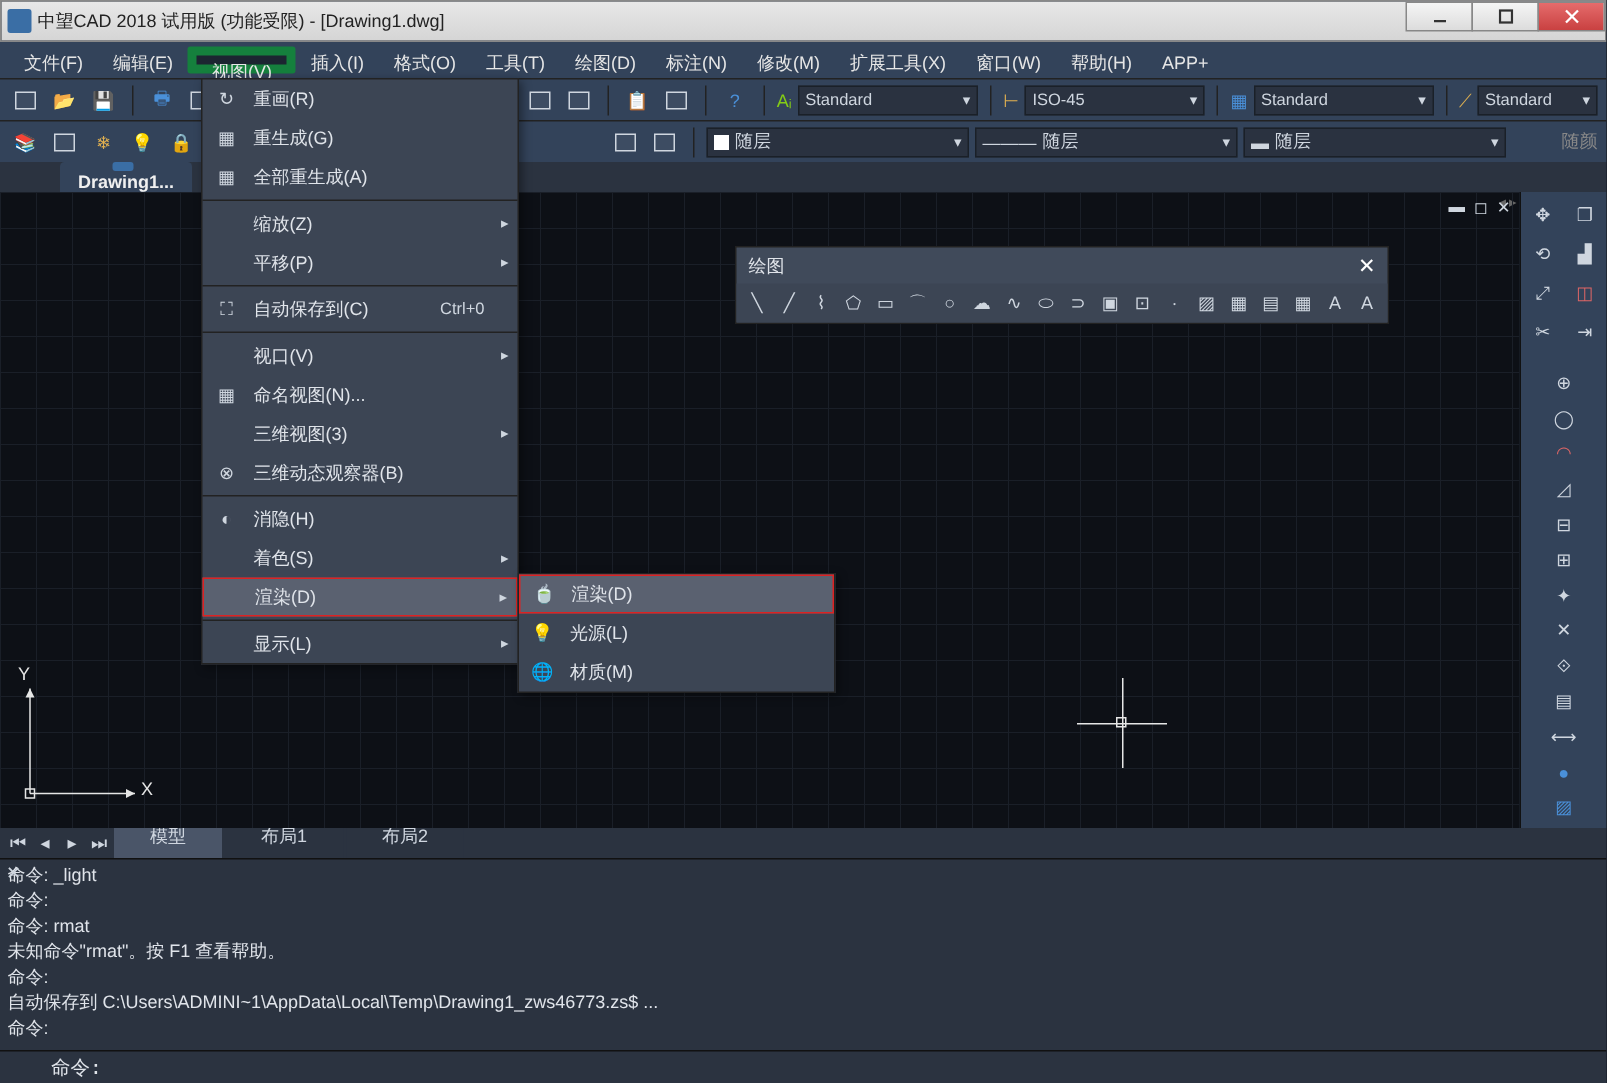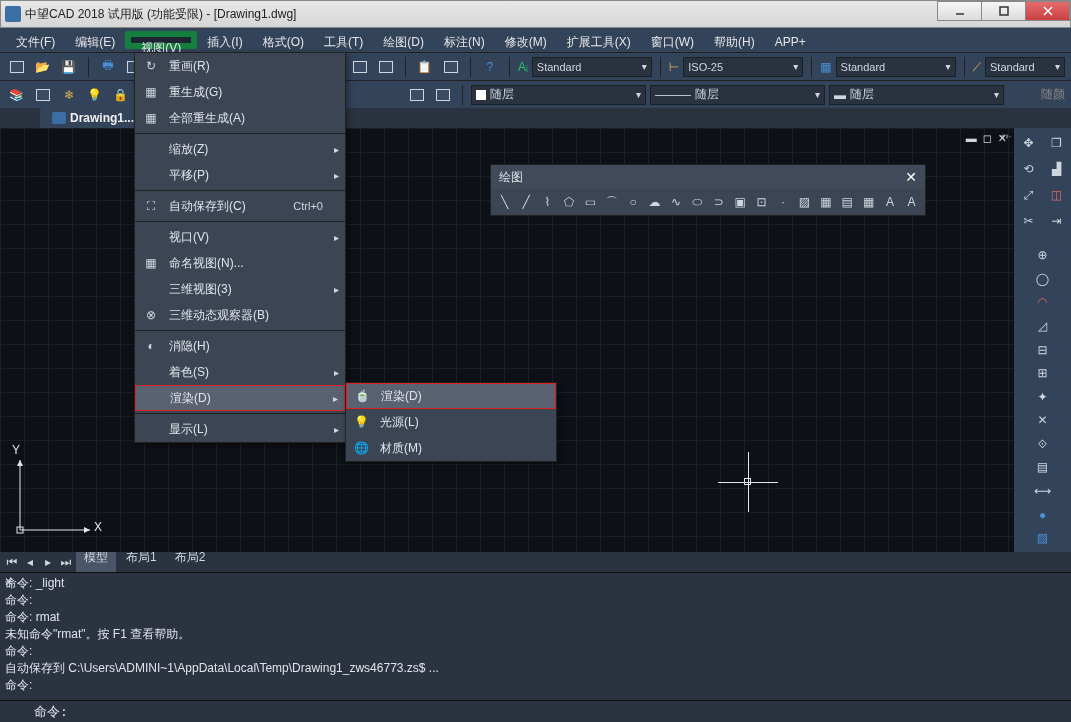--- a/index.html
+++ b/index.html
@@ -28,21 +28,21 @@
 .comboarea { display: flex; align-items: center; gap: 4px; }
 .combo { height: 20px; background: #2a3240; border: 1px solid #1a2028; color: #cfd6df; display: flex; align-items: center; padding: 0 18px 0 4px; position: relative; font-size: 11px; }
 .combo::after { content: "▾"; position: absolute; right: 4px; color: #cfd6df; font-size: 10px; }
 .combo.w110 { width: 120px; }
 .combo.w160 { width: 175px; }
 
 .secondtoolbar { height: 28px; background: #33435a; border-top: 1px solid #222; display: flex; align-items: center; padding: 0 6px; gap: 4px; }
 
 
 .doctab { height: 20px; display: flex; background: #2b3340; align-items: flex-end; padding-left: 40px; }
-.doctab .tab { background: #33435a; color: #f0f0f0; font-weight: bold; height: 20px; padding: 0 12px; display: flex; align-items: center; border-radius: 3px 3px 0 0; font-family: "SimSun"; }
+.doctab .tab { background: #33435a; color: #f0f0f0; font-weight: bold; height: 20px; padding: 0 12px; display: flex; align-items: center; border-radius: 3px 3px 0 0; font-family: "SimSun"; flex-direction: column; }
 .doctab .tabicon { width: 14px; height: 12px; background: #3a6ea5; margin-right: 4px; border-radius: 2px; }
 
 
 .workarea { position: relative; height: 424px; display: flex; }
 .canvas { flex: 1; background: #0d1016; position: relative; overflow: hidden; }
 .grid { position: absolute; inset: 0; background-image:
    linear-gradient(#1a1f28 1px, transparent 1px),
    linear-gradient(90deg, #1a1f28 1px, transparent 1px);
    background-size: 24px 24px; }
 .ucs { position: absolute; left: 12px; bottom: 12px; color: #e6e6e6; font-size: 11px; }
@@ -75,21 +75,21 @@
 
 .floatbar { position: absolute; left: 490px; top: 164px; width: 436px; background: #404a5a; border: 1px solid #222; z-index: 40; }
 .floatbar .hdr { height: 24px; display: flex; align-items: center; padding: 0 8px; color: #e0e4ea; }
 .floatbar .hdr .x { margin-left: auto; color: #fff; font-size: 14px; }
 .floatbar .row { height: 26px; display: flex; align-items: center; padding: 0 4px; gap: 2px; background: #3c4554; }
 .fbtn { width: 20px; height: 20px; display: flex; align-items: center; justify-content: center; color: #cfd6df; }
 
 
 .layouttabs { height: 20px; background: #2b3340; display: flex; align-items: center; padding-left: 4px; gap: 2px; color: #cfd6df; font-family: "SimSun"; }
 .layouttabs .nav { width: 16px; text-align: center; }
-.layouttabs .lt { padding: 0 8px; height: 29px; line-height: 18px; background: #2b3340; }
+.layouttabs .lt { padding: 0 24px; height: 29px; line-height: 18px; background: #2b3340; }
 .layouttabs .lt.active { background: #4a5568; }
 
 
 .cmdwin { height: 128px; background: #2b3340; border-top: 1px solid #111; color: #e0e4ea; font-family: "SimSun", monospace; font-size: 13px; padding: 2px 4px; overflow: hidden; position: relative; }
 .cmdwin .close { position: absolute; left: 4px; top: 2px; color: #cfd6df; }
 .cmdwin .lines { margin-left: 1px; line-height: 17px; white-space: pre; }
 .cmdprompt { height: 22px; background: #2b3340; color: #e0e4ea; font-family: "SimSun", monospace; font-size: 13px; padding: 2px 34px; border-top: 1px solid #111; }
 
 .topscroll { position: absolute; right: 2px; top: 0; height: 14px; display: flex; align-items: center; gap: 2px; }
 .topscroll span { color: #666; font-size: 10px; }
@@ -158,27 +158,27 @@
     </div>
   <div class="sep"></div>
   <div class="tbtn" style="color:#4a90d9">📋</div>
   <div class="tbtn">
       <div class="box"></div>
     </div>
   <div class="sep"></div>
   <div class="tbtn" style="color:#4a90d9">?</div>
   <div class="sep"></div>
   <div class="comboarea">
-    <span style="color:#22c55e">Aᵢ</span>
+    <span style="color:#84cc16">Aᵢ</span>
     <div class="combo w110">Standard</div>
   </div>
   <div class="sep"></div>
   <div class="comboarea">
     <span style="color:#e0b050">⊢</span>
-    <div class="combo w110">ISO-25</div>
+    <div class="combo w110">ISO-45</div>
   </div>
   <div class="sep"></div>
   <div class="comboarea">
     <span style="color:#4a90d9">▦</span>
     <div class="combo w110">Standard</div>
   </div>
   <div class="sep"></div>
   <div class="comboarea">
     <span style="color:#e0b050">⟋</span>
     <div class="combo" style="width:80px">Standard</div>

